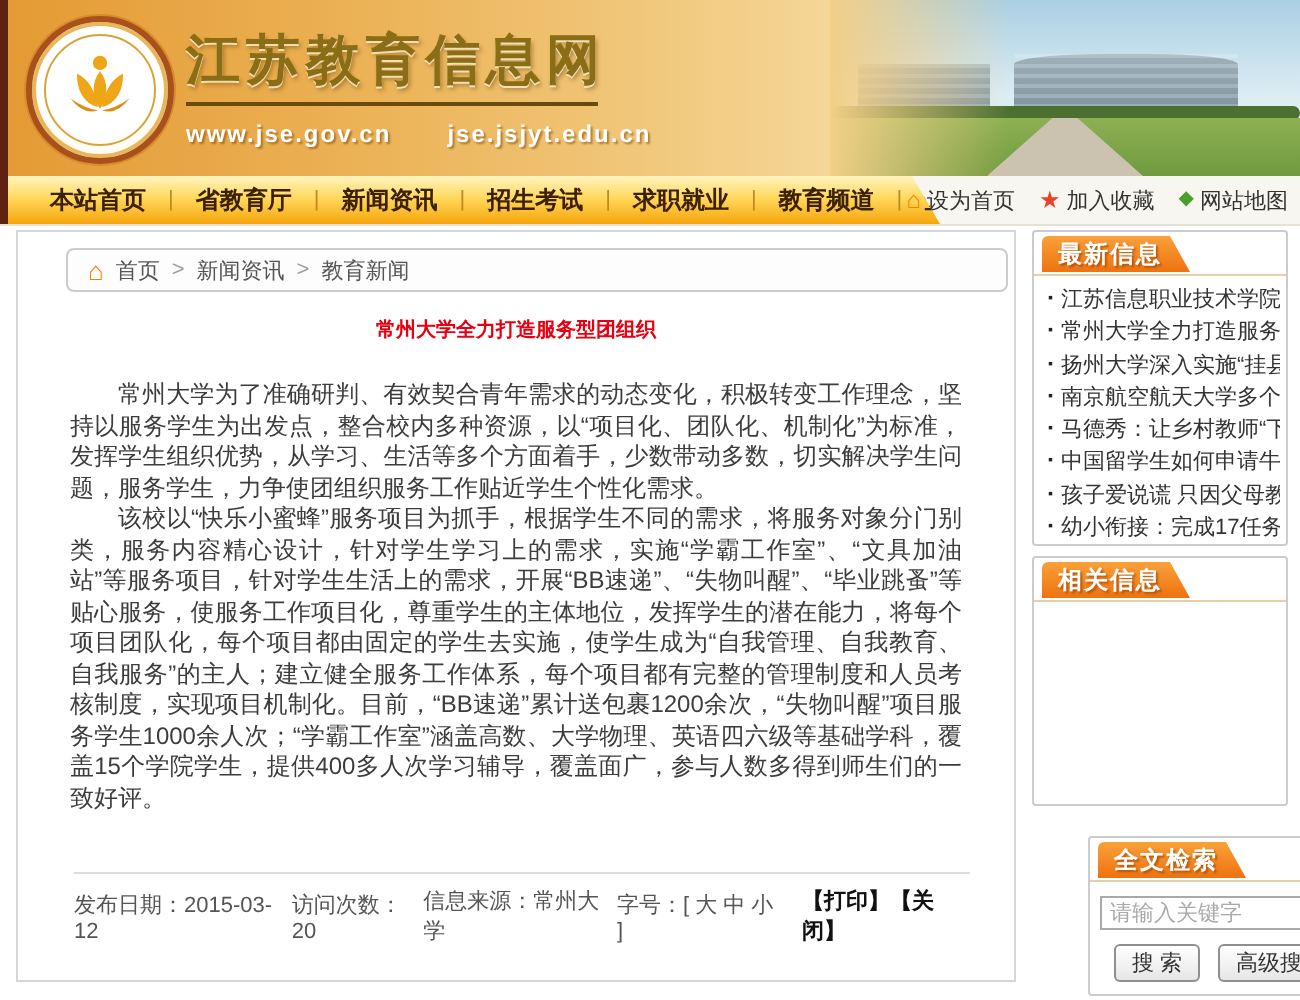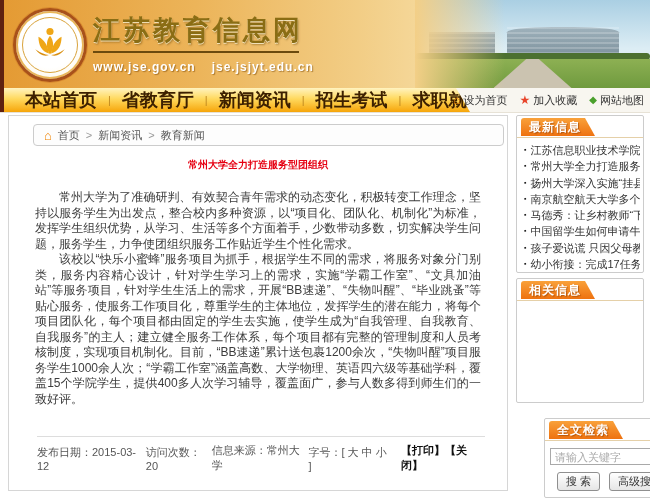--- a/index.html
+++ b/index.html
@@ -28,31 +28,31 @@
   .logo{position:absolute;left:13px;top:8px;width:68px;height:68px;border-radius:50%;
     background:radial-gradient(circle at 50% 40%,#ffffff 55%,#fdf3da 100%);
     border:3px solid #a8511a;box-shadow:0 0 0 1px #d98b2f, inset 0 0 0 2px #e9b75a;
     display:flex;align-items:center;justify-content:center;cursor:pointer;}
   .logo-ring{position:absolute;inset:6px;border:1.5px solid #d9a33c;border-radius:50%;}
 
   .title-block{position:absolute;left:93px;top:12px;}
   .site-title{font-size:27px;font-weight:bold;letter-spacing:3px;color:#8a6d14;
     text-shadow:0 1px 0 rgba(255,248,220,.75),1px 2px 2px rgba(90,60,0,.4);}
   .title-underline{margin-top:3px;width:206px;height:2px;background:#6b4a0e;}
-  .urls{margin-top:7px;display:flex;gap:16px;color:#fff;font-weight:bold;font-size:12px;
+  .urls{margin-top:7px;display:flex;gap:28px;color:#fff;font-weight:bold;font-size:12px;
     letter-spacing:1px;text-shadow:1px 1px 1px rgba(120,70,0,.55);justify-content:space-between;}
 
   
   .navbar{position:absolute;left:0;top:88px;width:650px;height:24px;background:#f8f6f0;
     border-bottom:1px solid #e7e2d6;}
   .nav-yellow{position:absolute;left:0;top:0;width:470px;height:24px;
     background:linear-gradient(#fff3c0 0%,#ffd95e 45%,#f6a50a 100%);
     clip-path:polygon(0 0,456px 0,470px 24px,0 24px);
     display:flex;align-items:center;padding-left:14px;box-sizing:border-box;}
-  .nav-item{font-size:18px;font-weight:bold;color:#3d2000;padding:0 11px;cursor:pointer;white-space:nowrap;}
+  .nav-item{font-size:12px;font-weight:bold;color:#3d2000;padding:0 11px;cursor:pointer;white-space:nowrap;}
   .nav-sep{color:#c08a20;font-size:11px;}
   .quick-links{position:absolute;right:6px;top:0;height:24px;display:flex;align-items:center;gap:12px;}
   .qlink{display:flex;align-items:center;gap:3px;font-size:11px;color:#333;cursor:pointer;}
   .q-ico{font-size:12px;line-height:1;}
   .ico-home{color:#f08300;font-weight:bold;}
   .ico-star{color:#e8442a;}
   .ico-map{color:#4aa02c;font-size:10px;}
 
   
   .article-box{position:absolute;left:8px;top:115px;width:500px;height:376px;background:#fff;

